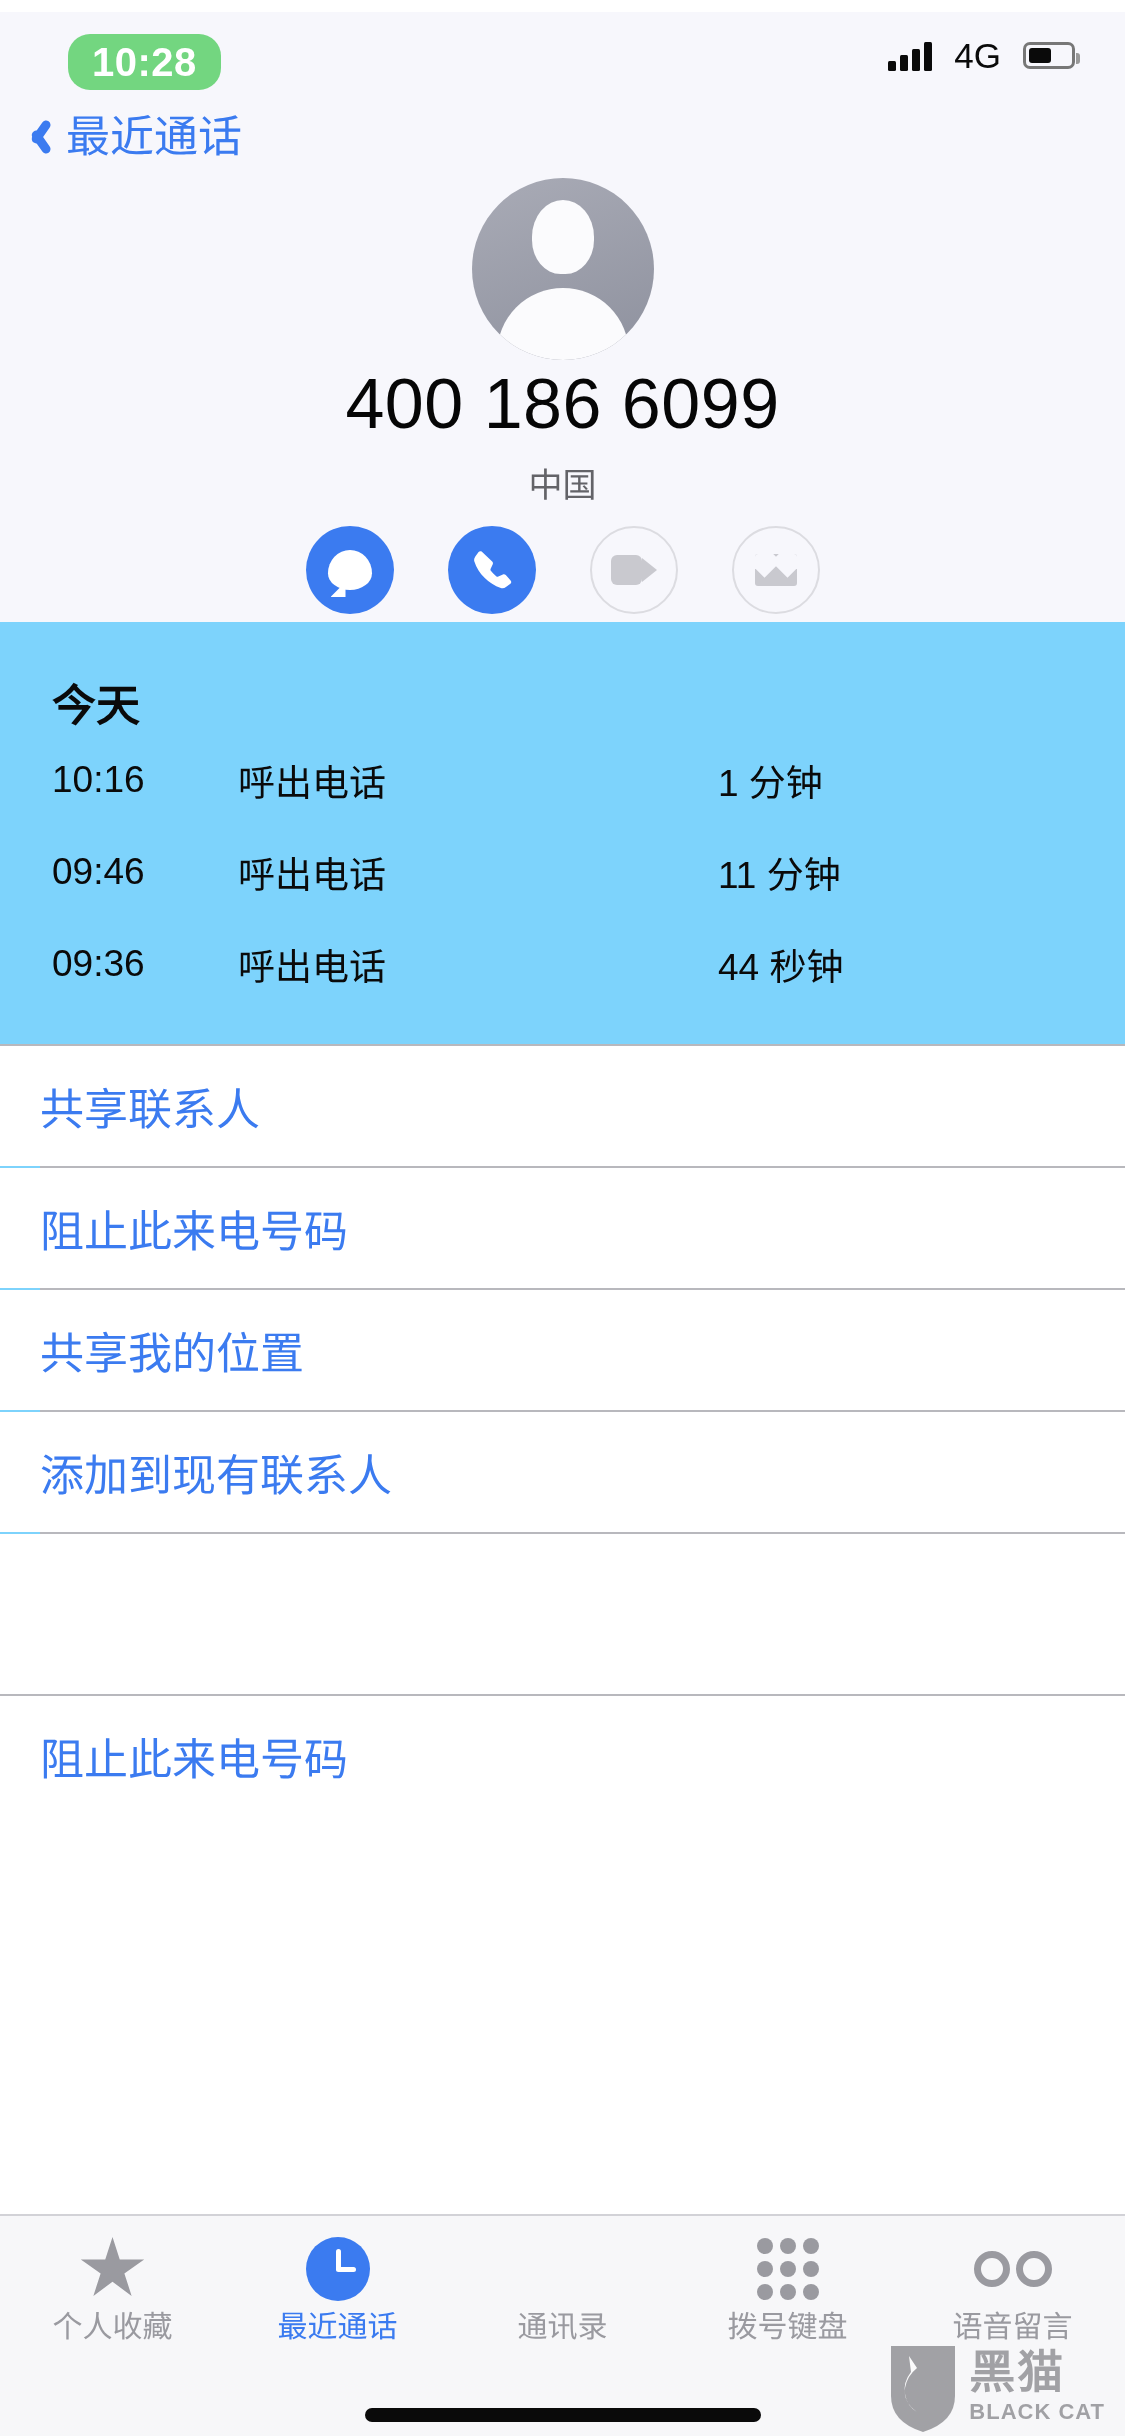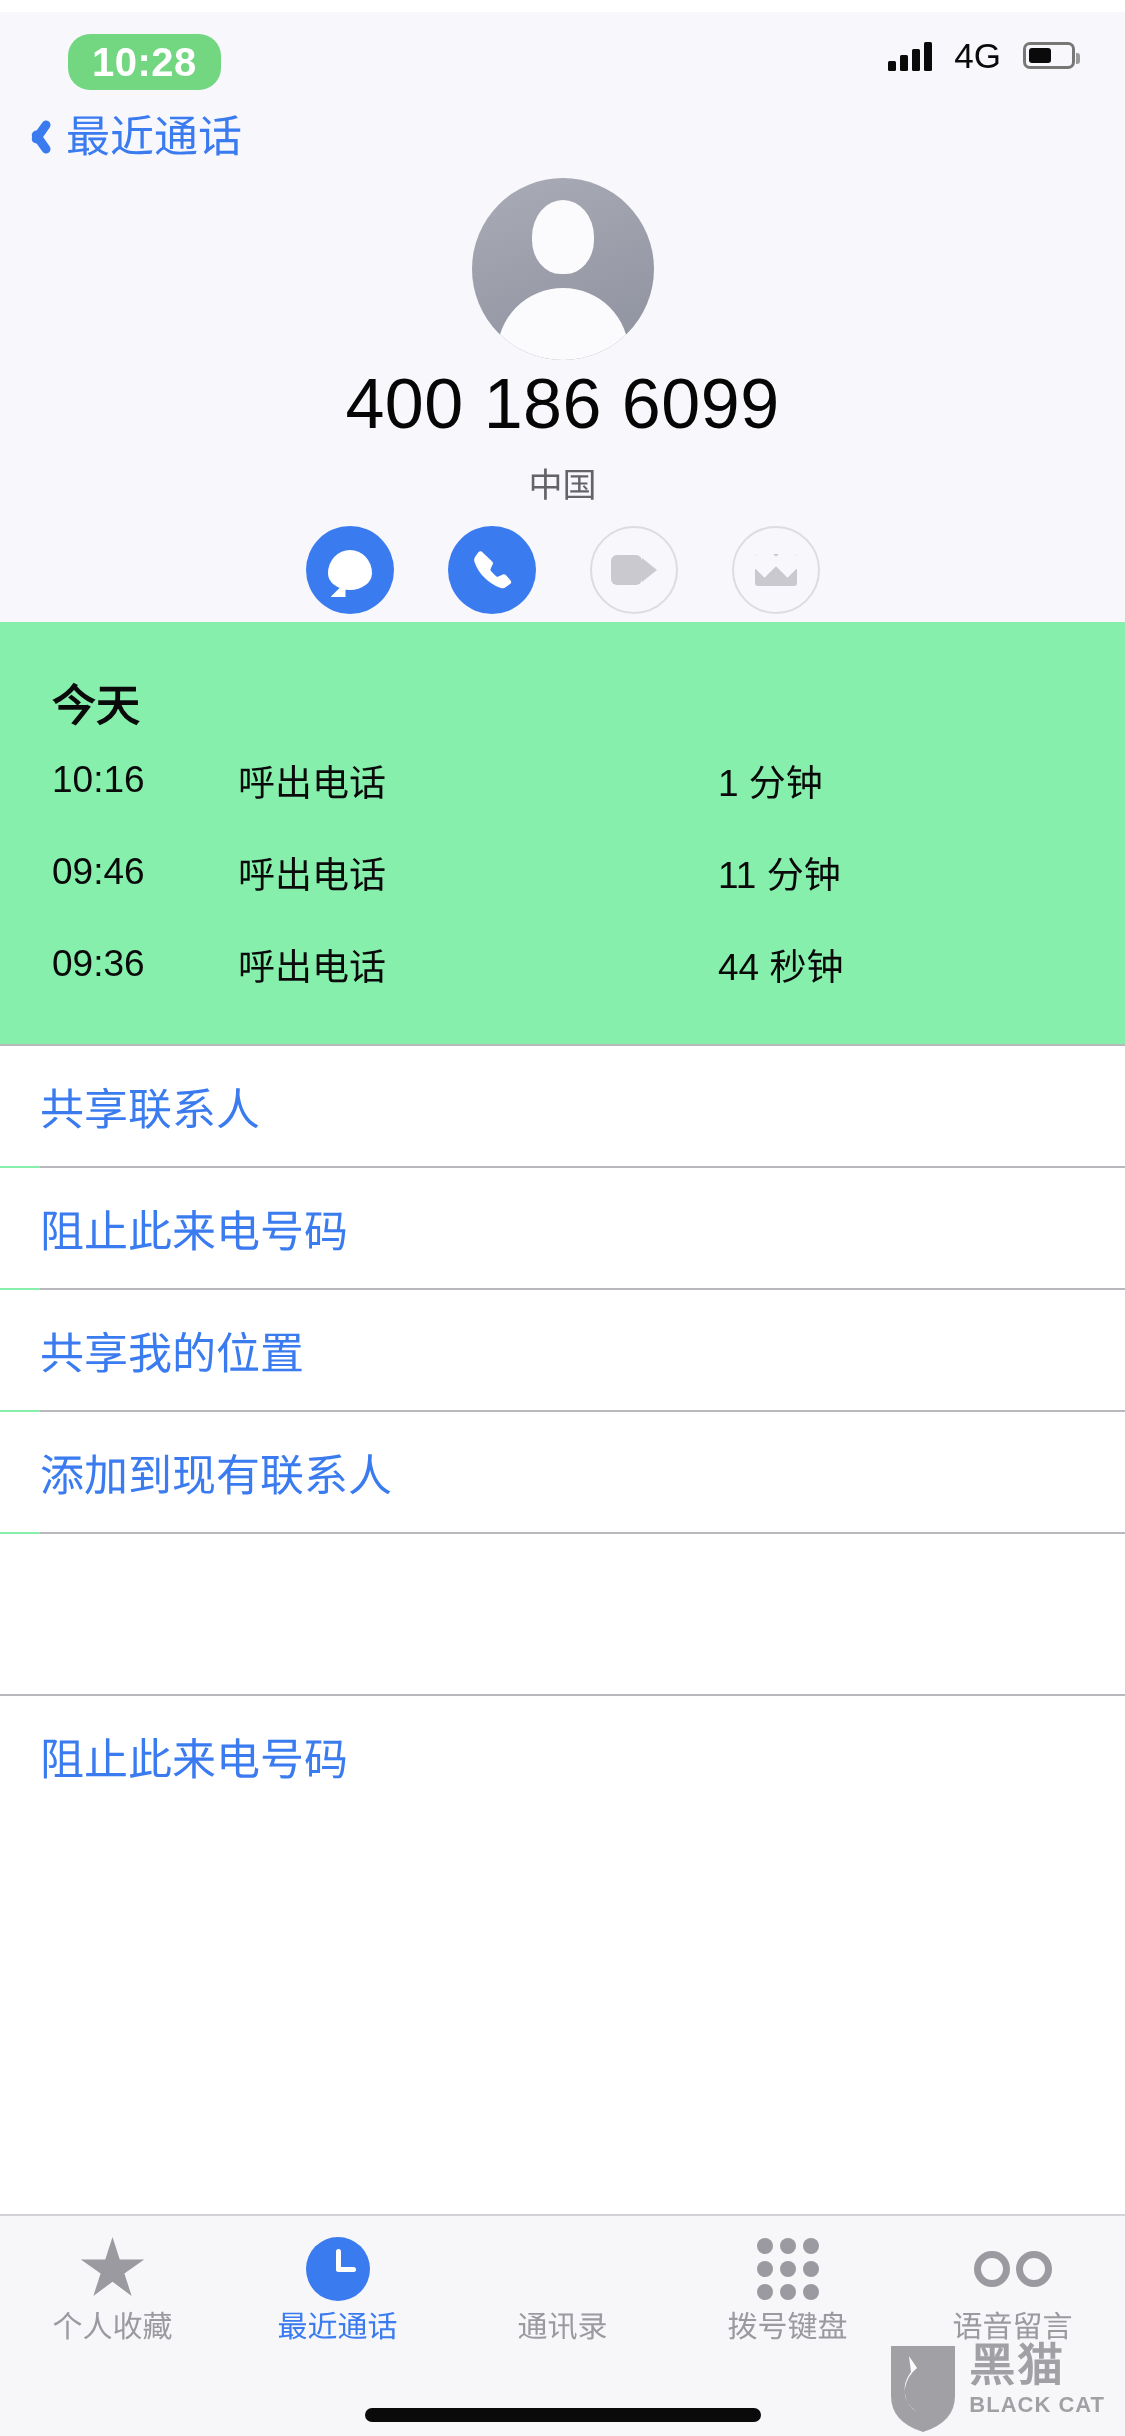--- a/index.html
+++ b/index.html
@@ -111,21 +111,21 @@
   .ico-video .bodyr { position:absolute; left:0; top:0; width:31px; height:30px; background:#c9c9cf; border-radius:6px; }
   .ico-video .lens { position:absolute; right:0; top:3px; width:0; height:0;
                      border-top:12px solid transparent; border-bottom:12px solid transparent; border-left:15px solid #c9c9cf; }
   .ico-mail { width:42px; height:32px; position:relative; background:#c9c9cf; border-radius:3px; overflow:hidden; }
   .ico-mail::before { content:""; position:absolute; left:-2px; top:-4px; width:23px; height:23px; background:#f7f7fc;
                       transform:rotate(45deg); transform-origin:center; }
   .ico-mail::after { content:""; position:absolute; left:21px; top:-4px; width:23px; height:23px; background:#f7f7fc;
                      transform:rotate(45deg); }
 
   
-  .log-section { position:absolute; top:610px; left:0; width:1125px; background:#86efac; }
+  .log-section { position:absolute; top:610px; left:0; width:1125px; background:#7dd3fc; }
   .log-header {
     padding:48px 0 0 52px; font-size:44px; font-weight:600; color:#0a0a0a;
   }
   .log-row {
     display:flex; align-items:center; height:92px; padding:0 52px;
     font-size:37px; color:#0a0a0a;
   }
   .log-time { width:186px; color:#0a0a0a; }
   .log-type { flex:0 0 480px; font-weight:400; }
   .log-dur { flex:1; }
@@ -168,21 +168,21 @@
   .voicemail i { display:block; width:36px; height:36px; border-radius:50%; border:7px solid #9a9aa0; }
 
   .home-indicator {
     position:absolute; bottom:26px; left:50%; transform:translateX(-50%);
     width:396px; height:14px; background:#0a0a0a; border-radius:8px;
   }
 
   
   .watermark {
     position:absolute; right:20px; bottom:14px;
-    display:flex; align-items:flex-start; gap:10px;
+    display:flex; align-items:center; gap:10px;
     opacity:0.62; pointer-events:none;
   }
   .wm-shield { width:72px; height:92px; position:relative; }
   .wm-text { display:flex; flex-direction:column; align-items:flex-start; }
   .wm-cn { font-size:46px; font-weight:700; color:#6e6e73; line-height:1; letter-spacing:2px; }
   .wm-en { font-size:22px; font-weight:700; color:#6e6e73; line-height:1.5; letter-spacing:1px; }
 </style>
 </head>
 <body>
 

